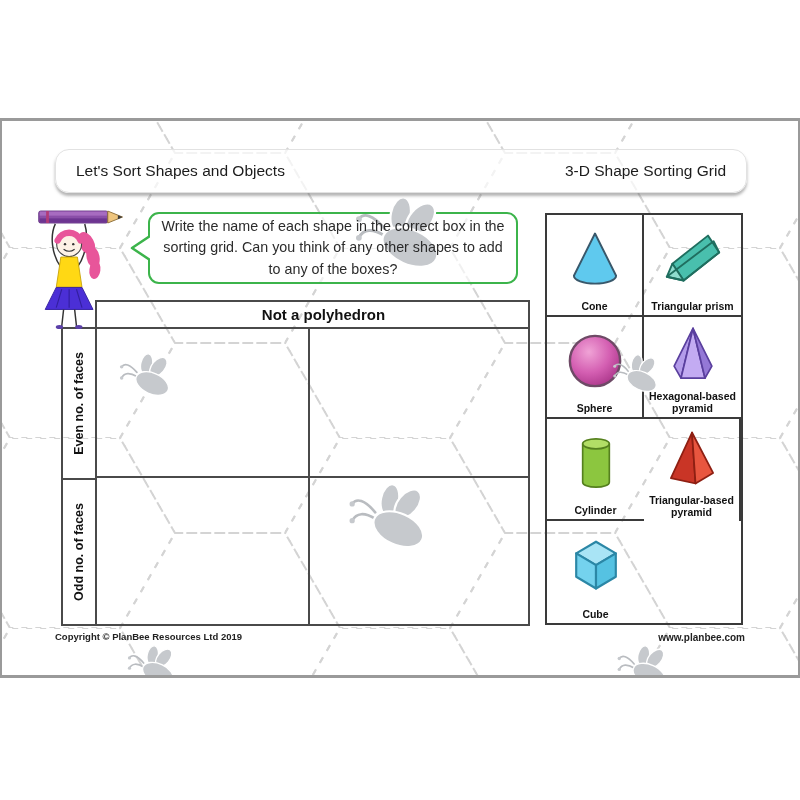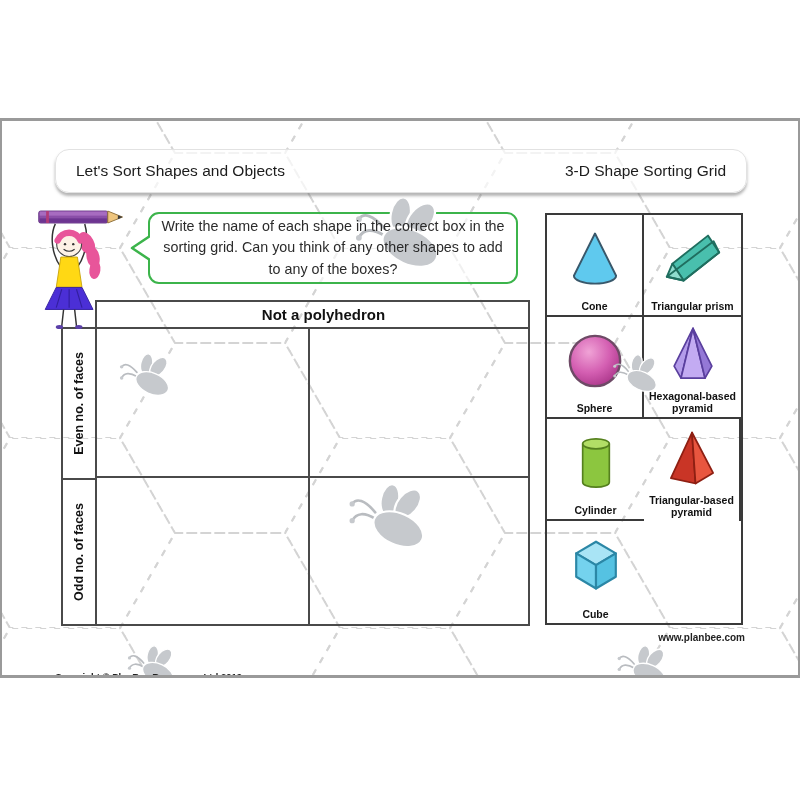--- a/index.html
+++ b/index.html
@@ -53,21 +53,21 @@
   .panel{position:absolute;left:545px;top:95px;width:198px;height:412px;z-index:4;
          border:2px solid #3a3a3a;box-sizing:border-box;
          display:grid;grid-template-columns:1fr 1fr;grid-template-rows:repeat(4,1fr);}
   .panel .pcell{box-sizing:border-box;display:flex;flex-direction:column;align-items:center;
                 justify-content:space-between;padding:4px 2px 3px 2px;}
   .panel .pcell.br{border-right:2px solid #3a3a3a;}
   .panel .pcell.bb{border-bottom:2px solid #3a3a3a;}
   .shape-svg{margin:auto;display:block;}
   .shape-label{font-weight:bold;font-size:10.5px;line-height:1.15;text-align:center;color:#111;}
 
-  .footer-copy{position:absolute;left:55px;top:513px;z-index:10;font-weight:bold;font-size:9.5px;color:#222;margin-top:40px;}
+  .footer-copy{position:absolute;left:55px;top:513px;z-index:10;font-weight:bold;font-size:9.5px;color:#222;}
   .footer-site{position:absolute;right:55px;top:514px;z-index:10;font-weight:bold;font-size:10px;color:#222;}
 </style>
 </head>
 <body>
 
 <div class="canvas">
   <div class="slide">
 
     <svg class="hexbg" viewBox="0 0 800 560">
       <defs>

